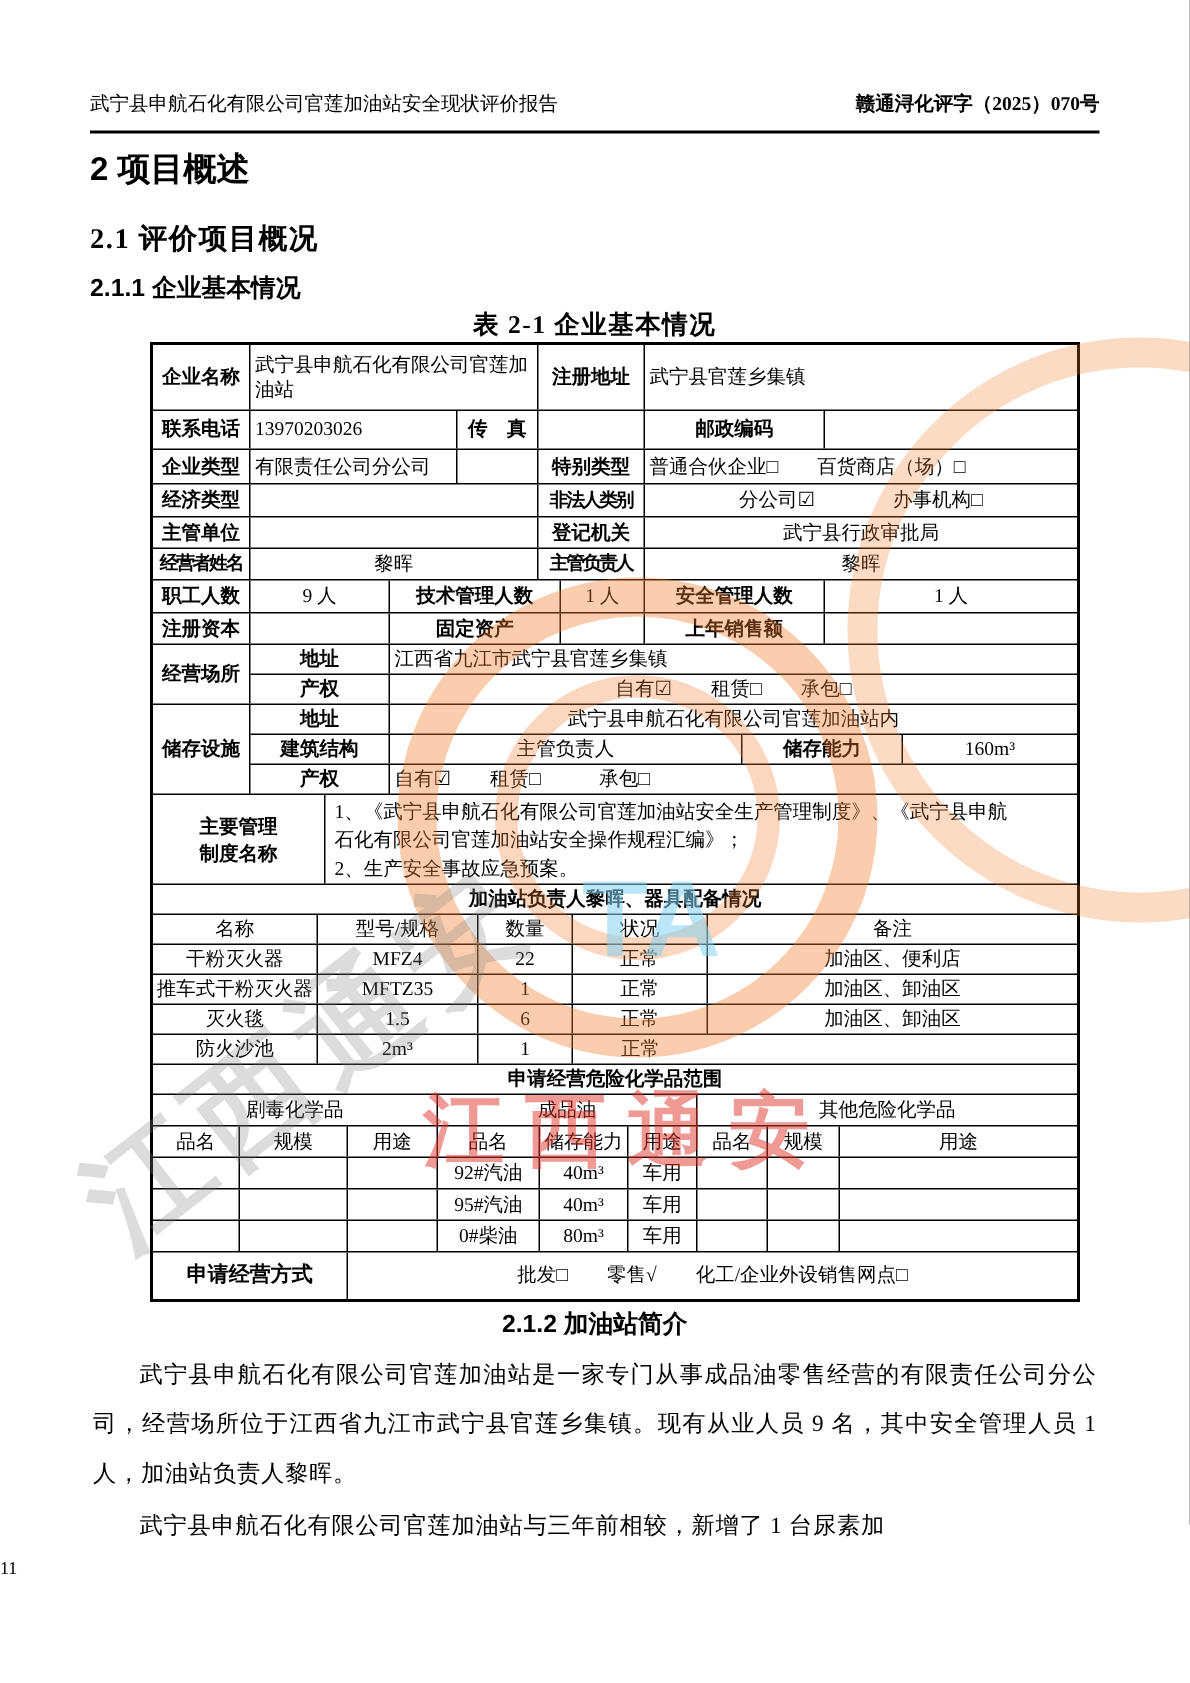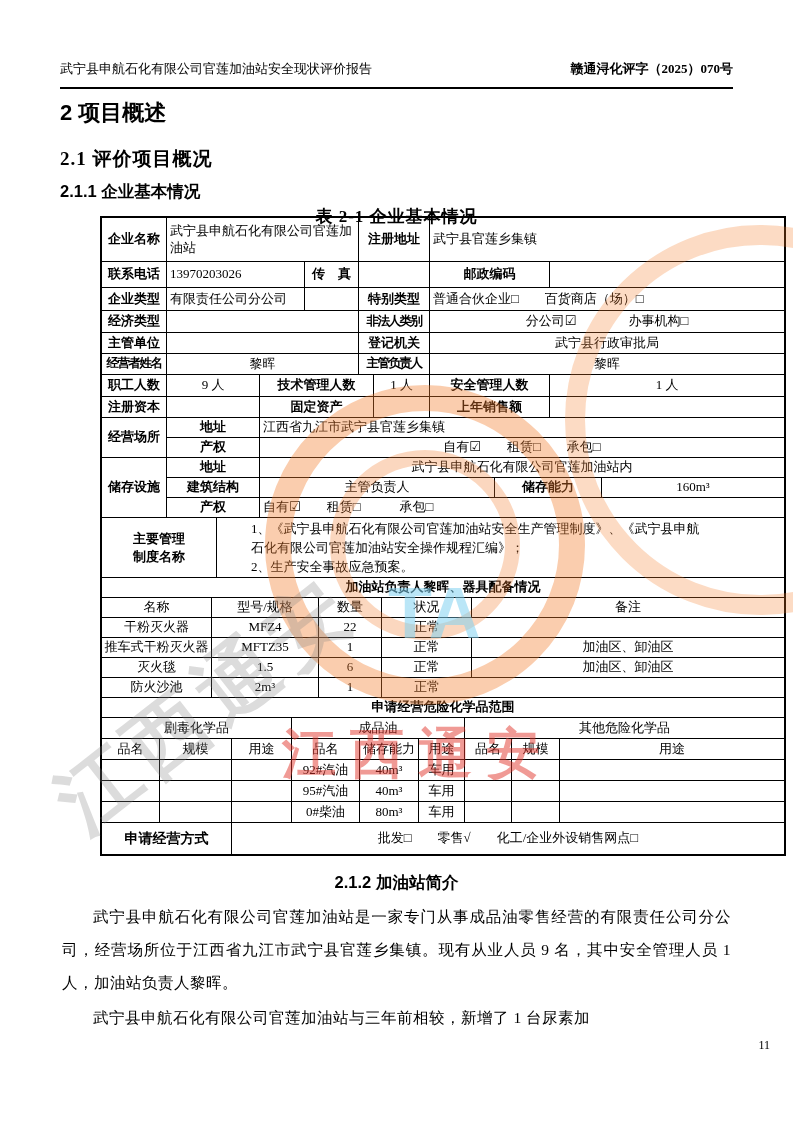--- a/index.html
+++ b/index.html
@@ -13,43 +13,43 @@
   
   .h1{position:absolute;top:98px;left:60px;font-family:"Liberation Sans","DejaVu Sans",sans-serif;
       font-size:22px;font-weight:bold;}
   .h2{position:absolute;top:146px;left:60px;font-size:19px;font-weight:bold;letter-spacing:1px;}
   .h3{position:absolute;top:181px;left:60px;font-family:"Liberation Sans","DejaVu Sans",sans-serif;
       font-size:16.5px;font-weight:bold;}
   .tbl-title{position:absolute;top:205px;left:0;width:793px;text-align:center;
       font-size:17px;font-weight:bold;letter-spacing:1px;}
   .h4{font-family:"Liberation Sans","DejaVu Sans",sans-serif;font-size:16.5px;font-weight:bold;margin:0 0 6px 0;text-align:center;}
   
-  .tbl{position:absolute;top:216px;left:100px;width:686px;box-sizing:border-box;
+  .tbl{position:absolute;top:228px;left:100px;width:620px;box-sizing:border-box;
        border:2px solid #000;font-size:13px;line-height:1.25;background:transparent;}
   .t-r{display:flex;align-items:stretch;border-bottom:1px solid #000;box-sizing:border-box;}
   .tbl > .t-r:last-child{border-bottom:none;}
   .c{border-right:1px solid #000;box-sizing:border-box;display:flex;align-items:center;
      justify-content:center;text-align:center;padding:1px 3px;overflow:hidden;white-space:nowrap;}
   .c.wrap{white-space:normal;}
   .c:last-child{border-right:none;}
   .c.f{flex:1;}
   .c.l{justify-content:flex-start;text-align:left;}
   .c.b{font-weight:bold;}
   .c.tight{letter-spacing:-1.5px;font-size:12.5px;}
   .sub{flex:1;display:flex;flex-direction:column;}
   .sub .t-r{flex:1;}
   .sub .t-r:last-child{border-bottom:none;}
   .mgmt-val{flex:1;padding:3px 6px;box-sizing:border-box;display:flex;flex-direction:column;
-            justify-content:center;text-align:left;line-height:19px;margin-left:28px;}
+            justify-content:center;text-align:left;line-height:19px;}
   
   .body-block{position:absolute;top:872px;left:60px;width:673px;}
   .para{font-size:15.5px;line-height:33px;text-align:justify;text-indent:2em;
         letter-spacing:0.5px;margin:2px;}
   .para.last{text-align:left;}
-  .pageno{position:absolute;top:1038px;left:12px;width:758px;text-align:right;font-size:12px;}
+  .pageno{position:absolute;top:1038px;left:0;width:758px;text-align:left;font-size:12px;}
   
   .wm{position:absolute;inset:0;pointer-events:none;}
   .ring{position:absolute;border-radius:50%;box-sizing:border-box;}
   .ring1{left:265px;top:385px;width:320px;height:320px;border:26px solid rgba(243,124,43,.38);}
   .ring1b{left:330px;top:450px;width:190px;height:190px;border:15px solid rgba(243,124,43,.30);}
   .ring2{left:565px;top:225px;width:390px;height:390px;border:20px solid rgba(243,124,43,.28);}
   .wm-blue{position:absolute;left:388px;top:572px;font-family:"Liberation Sans","DejaVu Sans",sans-serif;
            font-size:72px;font-weight:bold;color:rgba(130,210,240,.55);letter-spacing:2px;}
   .wm-red{position:absolute;left:282px;top:718px;font-size:54px;font-weight:bold;
           color:rgba(226,53,43,.5);letter-spacing:14px;white-space:nowrap;}
@@ -192,20 +192,21 @@
       <div class="c" style="width:107px">型号/规格</div>
       <div class="c" style="width:63px">数量</div>
       <div class="c" style="width:90px">状况</div>
       <div class="c f">备注</div>
     </div>
     <div class="t-r" style="height:20px">
       <div class="c" style="width:110px">干粉灭火器</div>
       <div class="c" style="width:107px">MFZ4</div>
       <div class="c" style="width:63px">22</div>
       <div class="c" style="width:90px">正常</div>
+      <div class="c f">加油区、便利店</div>
     </div>
     <div class="t-r" style="height:20px">
       <div class="c" style="width:110px">推车式干粉灭火器</div>
       <div class="c" style="width:107px">MFTZ35</div>
       <div class="c" style="width:63px">1</div>
       <div class="c" style="width:90px">正常</div>
       <div class="c f">加油区、卸油区</div>
     </div>
     <div class="t-r" style="height:20px">
       <div class="c" style="width:110px">灭火毯</div>

